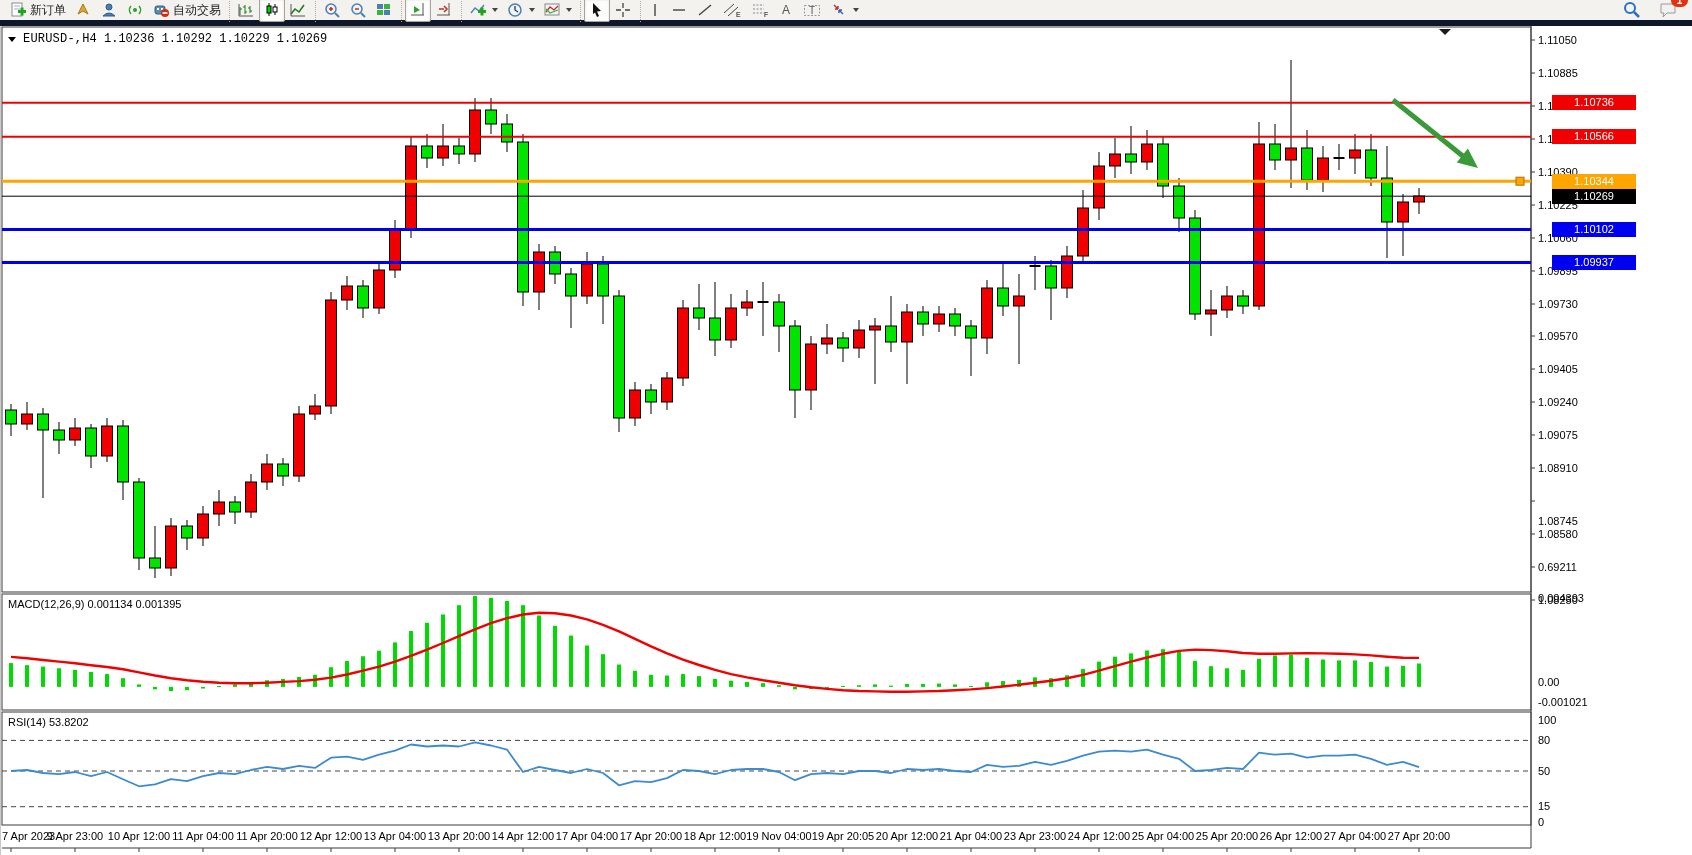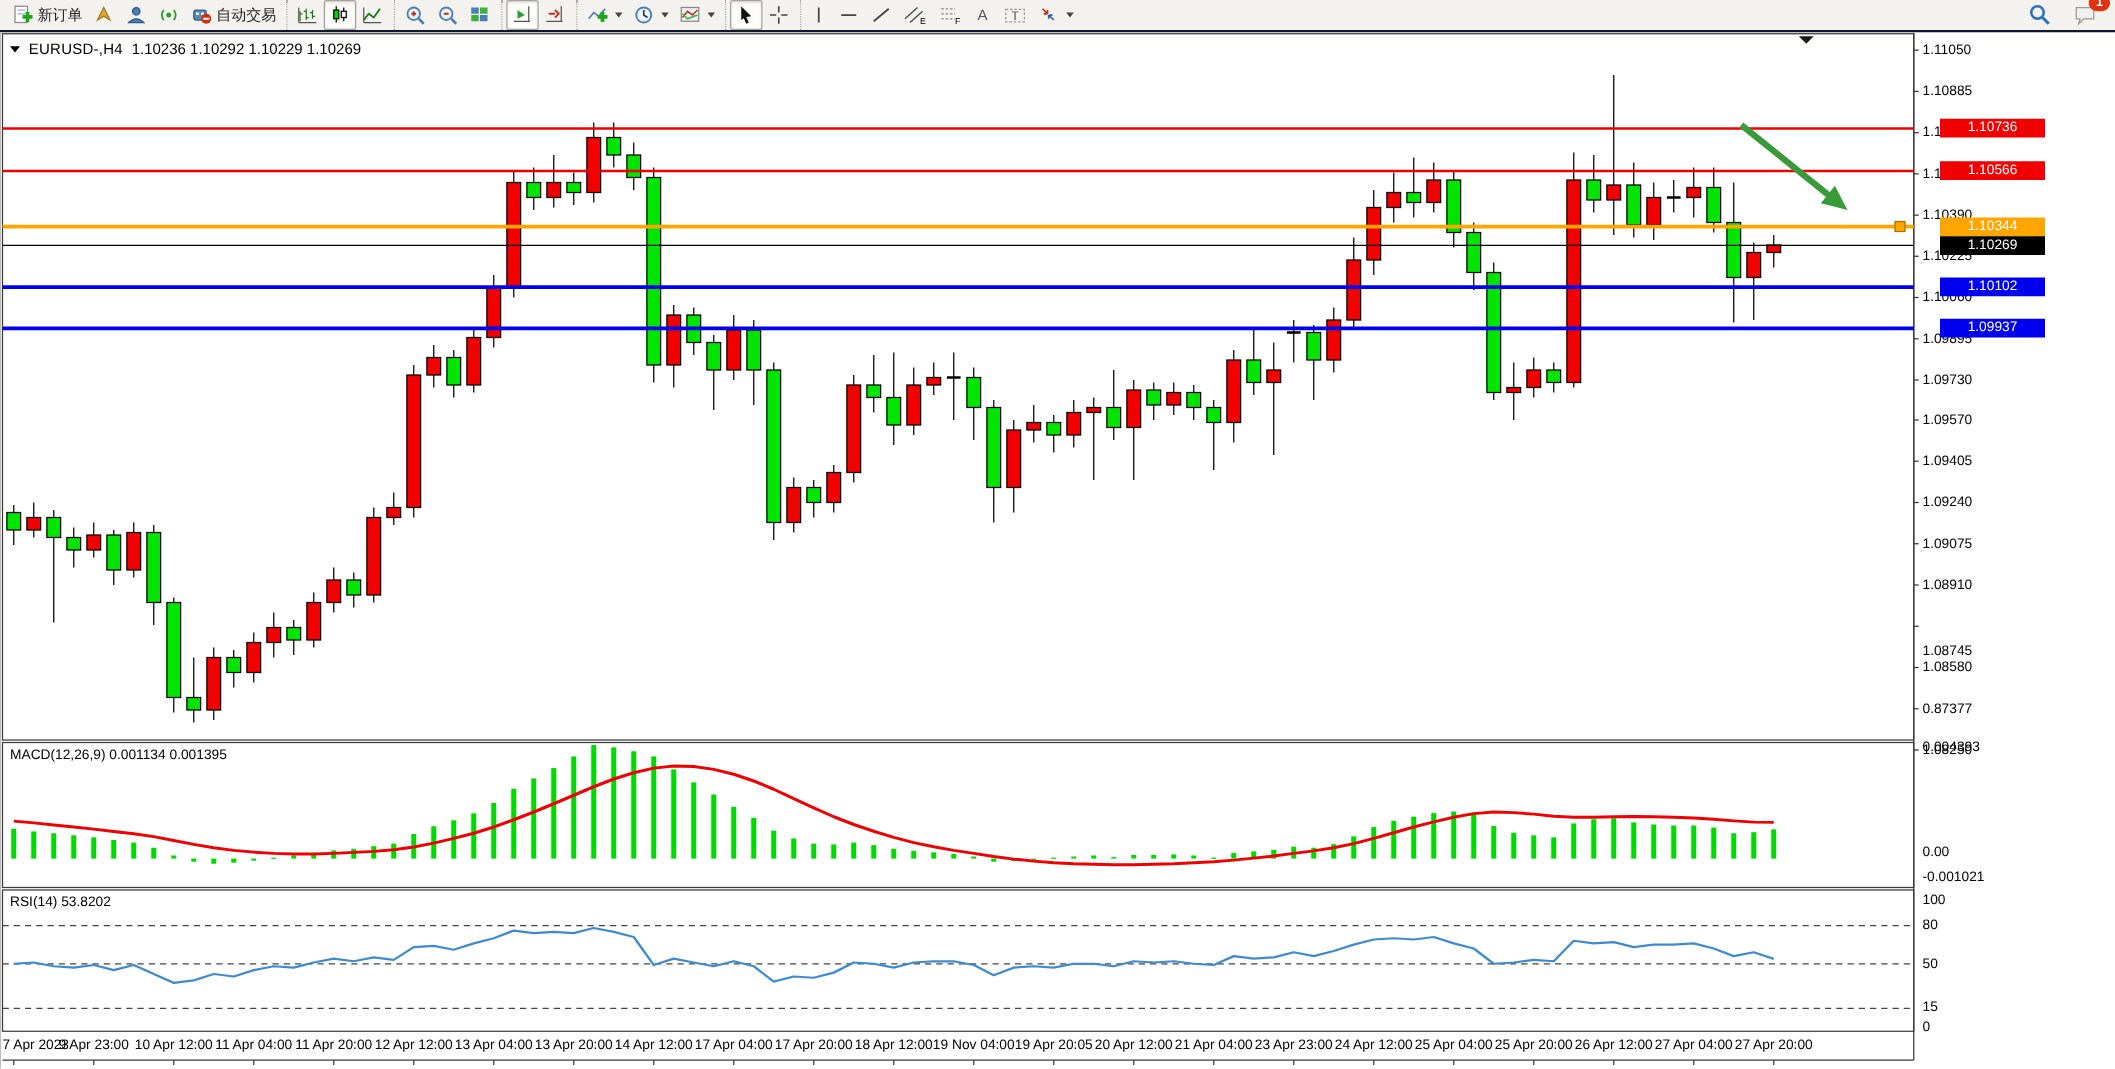--- a/index.html
+++ b/index.html
@@ -1,37 +1,37 @@
 <!DOCTYPE html>
 <html><head>
 <meta charset="utf-8">
 <style>
   html,body{margin:0;padding:0;background:#fff;font-family:"Liberation Sans",sans-serif;}
   #app{position:relative;width:1692px;height:855px;overflow:hidden;background:#fff;}
 
   
   .toolbar{position:absolute;left:0;top:0;width:1692px;height:26px;background:#f4f2ee;
-    border-bottom:2px solid #0f172a;display:flex;align-items:center;gap:1px;padding-left:2px;box-sizing:border-box;}
+    border-bottom:6px solid #0f172a;display:flex;align-items:center;gap:1px;padding-left:2px;box-sizing:border-box;}
   .tgroup{display:flex;align-items:center;height:24px;padding:0 3px;border-left:1px dotted #b0aca4;}
   .tgroup:first-child{border-left:none;}
   .tbtn{display:flex;align-items:center;gap:3px;height:22px;padding:0 3px;border:1px solid transparent;border-radius:2px;cursor:default;}
   .tbtn.pressed{background:#fdfdfb;border:1px solid #a8a49c;box-shadow:inset 0 1px 2px rgba(0,0,0,.15);}
   .tbtn .lbl{font-size:12px;color:#222;white-space:nowrap;}
   .tbtn svg{display:block;}
   .caret{width:0;height:0;border-left:3px solid transparent;border-right:3px solid transparent;border-top:4px solid #444;margin-left:2px;}
   .tf-btn{font-size:11px;color:#333;padding:2px 6px;border:1px solid transparent;border-radius:2px;}
   .tf-btn.pressed{background:#fdfdfb;border:1px solid #a8a49c;box-shadow:inset 0 1px 2px rgba(0,0,0,.15);}
   .toolbar-right{margin-left:auto;display:flex;align-items:center;gap:8px;padding-right:10px;}
   .badge{position:absolute;top:-5px;right:-7px;background:#e03210;color:#fff;font-size:10px;font-weight:bold;
     border-radius:8px;min-width:13px;height:13px;line-height:13px;text-align:center;padding:0 2px;}
 
   
   .chart-region{position:absolute;left:0;top:26px;width:1692px;height:829px;background:#fff;}
   #overlay-svg{position:absolute;left:0;top:0;}
-  .chart-title{position:absolute;left:8px;top:6px;font-size:12px;color:#000;display:flex;align-items:center;gap:7px;}
+  .chart-title{position:absolute;left:8px;top:6px;font-size:12px;color:#000;display:flex;align-items:center;gap:7px;font-family:Liberation Mono, monospace;}
   .dd-tri{width:0;height:0;border-left:4px solid transparent;border-right:4px solid transparent;border-top:5px solid #000;}
   .panel-label{position:absolute;left:8px;font-size:11px;color:#000;}
   .axis-label{position:absolute;left:1538px;font-size:11px;color:#000;white-space:nowrap;}
   .level-box{position:absolute;left:1532px;width:84px;height:15px;line-height:15px;color:#fff;font-size:11px;
     text-align:center;white-space:nowrap;margin-left:20px;}
   .date-label{position:absolute;top:804px;font-size:11px;color:#000;white-space:nowrap;}
 </style>
 </head>
 <body>
 
@@ -657,21 +657,21 @@
         <div class="axis-label" style="top: 205.5px;">1.10060</div>
         <div class="axis-label" style="top: 238.5px;">1.09895</div>
         <div class="axis-label" style="top: 271.5px;">1.09730</div>
         <div class="axis-label" style="top: 303.5px;">1.09570</div>
         <div class="axis-label" style="top: 336.5px;">1.09405</div>
         <div class="axis-label" style="top: 369.5px;">1.09240</div>
         <div class="axis-label" style="top: 402.5px;">1.09075</div>
         <div class="axis-label" style="top: 435.5px;">1.08910</div>
         <div class="axis-label" style="top: 489px;">1.08745</div>
         <div class="axis-label" style="top: 501.5px;">1.08580</div>
-        <div class="axis-label" style="top: 534.5px;">0.87377</div>
+        <div class="axis-label" style="top: 534.5px;">0.69211</div>
         <div class="axis-label" style="top: 567.5px;">1.08250</div>
         <div class="level-box" style="top: 69.3px; background: rgb(240, 0, 0);">1.10736</div>
         <div class="level-box" style="top: 103.3px; background: rgb(240, 0, 0);">1.10566</div>
         <div class="level-box" style="top: 147.7px; background: rgb(255, 165, 0);">1.10344</div>
         <div class="level-box" style="top: 162.7px; background: rgb(0, 0, 0);">1.10269</div>
         <div class="level-box" style="top: 196.1px; background: rgb(0, 0, 240);">1.10102</div>
         <div class="level-box" style="top: 229.1px; background: rgb(0, 0, 240);">1.09937</div>
         <div class="axis-label" style="top: 566px;">0.004393</div>
         <div class="axis-label" style="top: 649.878px;">0.00</div>
         <div class="axis-label" style="top: 670px;">-0.001021</div>

